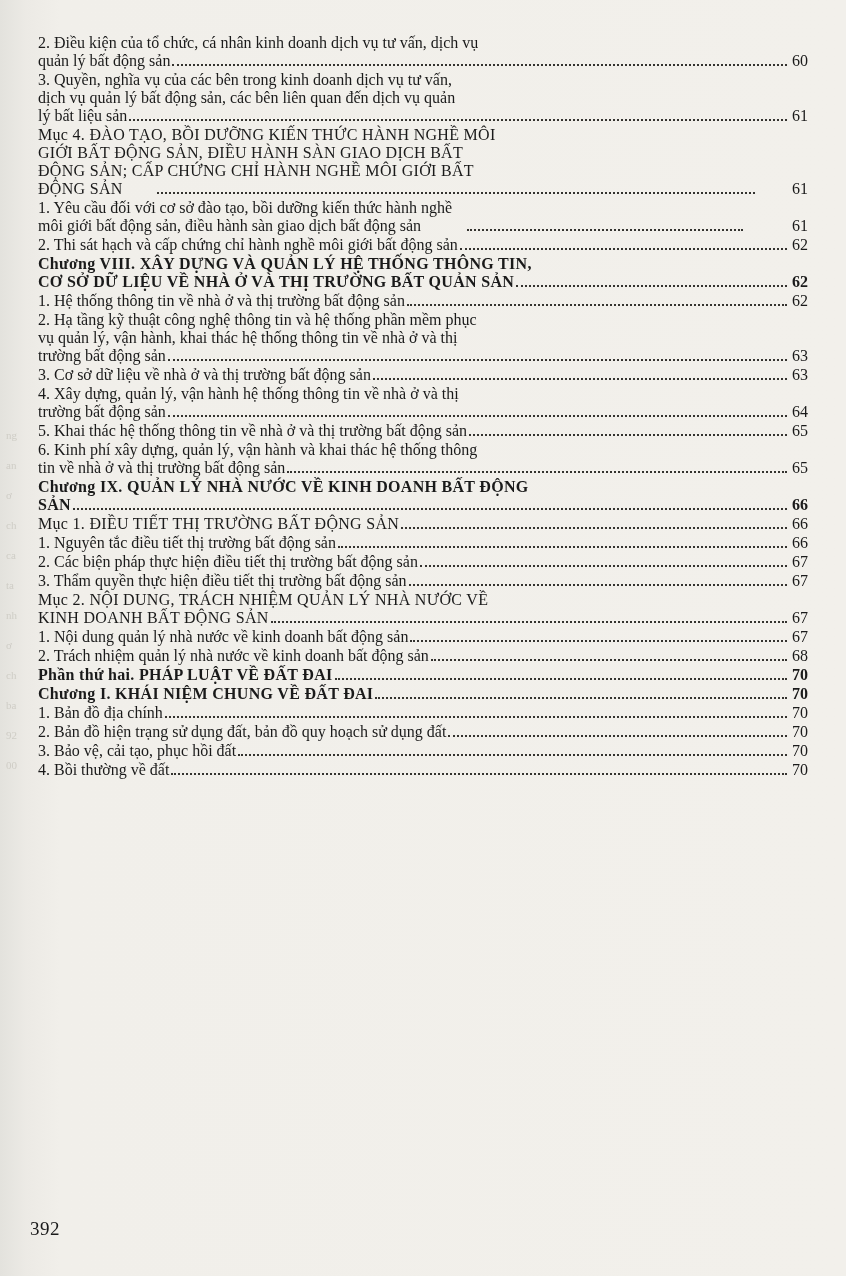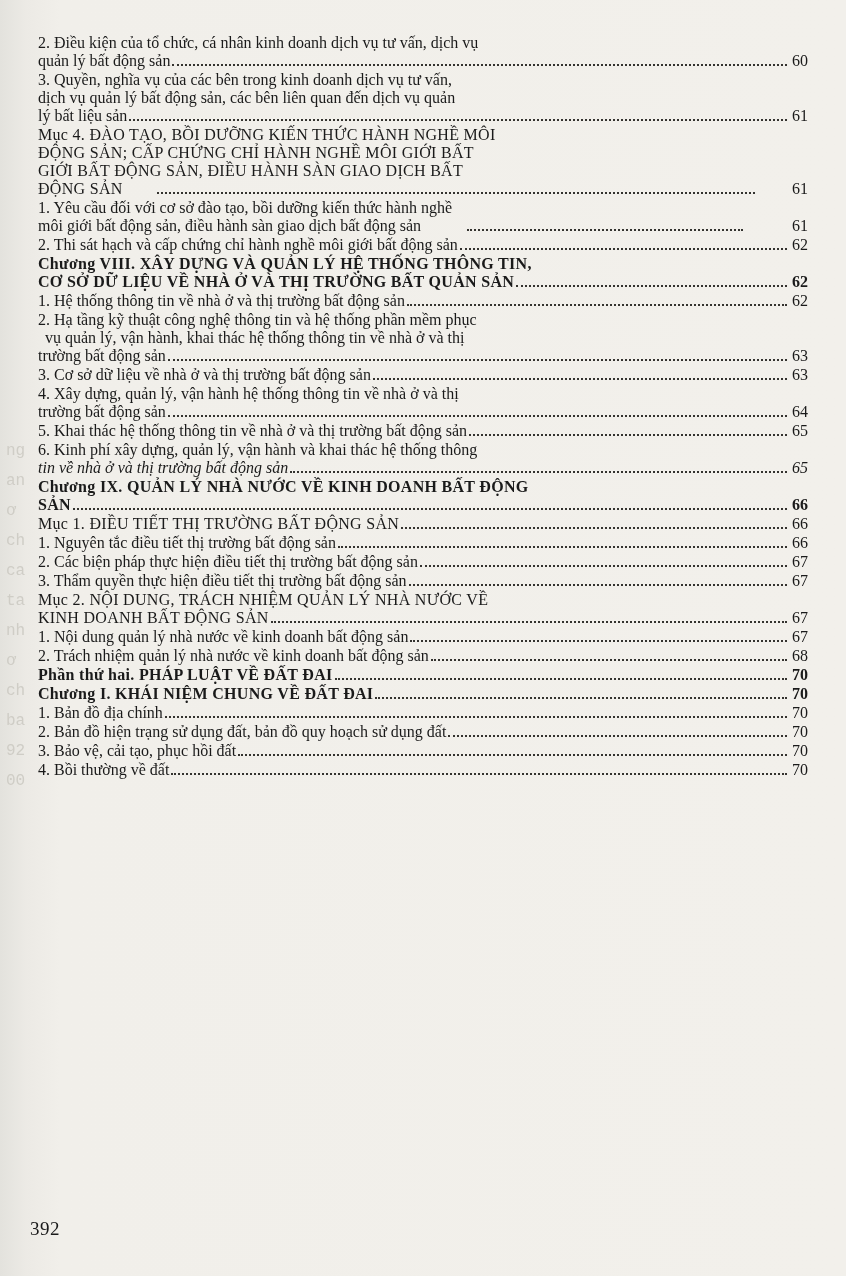--- a/index.html
+++ b/index.html
@@ -50,26 +50,26 @@
   .pagenum {
     position: absolute;
     left: 30px;
     top: 1218px;
     font-size: 19px;
     letter-spacing: 0.5px;
   }
   .ghost {
     position: absolute;
     left: 6px;
-    top: 436px;
+    top: 420px;
     width: 26px;
-    font-size: 16px;
+    font-size: 11px;
     color: #cfcdc6;
     line-height: 30px;
-    font-family: Liberation Mono, monospace;
+    font-family: Liberation Serif, serif;
     user-select: none;
   }
 </style>
 </head>
 <body>
 
 <div class="page">
   <div class="ghost">
       <div>ng</div>
       <div>an</div>
@@ -92,22 +92,22 @@
         <span class="pg">60</span>
       </div>
       <div>3. Quyền, nghĩa vụ của các bên trong kinh doanh dịch vụ tư vấn,</div>
       <div style="text-indent: 0px;">dịch vụ quản lý bất động sản, các bên liên quan đến dịch vụ quản</div>
       <div class="tailline" style="text-indent: 0px;">
         <span class="txt">lý bất liệu sản</span>
         <span class="leader"></span>
         <span class="pg">61</span>
       </div>
       <div class="caps">Mục 4.  ĐÀO TẠO, BỒI DƯỠNG KIẾN THỨC HÀNH NGHỀ MÔI</div>
+      <div class="caps" style="text-indent: 0px;">GIỚI BẤT ĐỘNG SẢN, ĐIỀU HÀNH SÀN GIAO DỊCH BẤT</div>
       <div class="caps" style="text-indent: 0px;">ĐỘNG SẢN;  CẤP CHỨNG CHỈ HÀNH NGHỀ MÔI GIỚI BẤT</div>
-      <div class="caps" style="text-indent: 0px;">GIỚI BẤT ĐỘNG SẢN, ĐIỀU HÀNH SÀN GIAO DỊCH BẤT</div>
       <div class="tailline" style="text-indent: 0px; gap: 32px;">
         <span class="txt caps">ĐỘNG SẢN</span>
         <span class="leader"></span>
         <span class="pg">61</span>
       </div>
       <div>1. Yêu cầu đối với cơ sở đào tạo, bồi dưỡng kiến thức hành nghề</div>
       <div class="tailline" style="text-indent: 0px; gap: 44px;">
         <span class="txt">môi giới bất động sản, điều hành sàn giao dịch bất động sản</span>
         <span class="leader"></span>
         <span class="pg">61</span>
@@ -122,21 +122,21 @@
         <span class="txt b caps">CƠ SỞ DỮ LIỆU VỀ NHÀ Ở VÀ THỊ TRƯỜNG BẤT QUẢN SẢN</span>
         <span class="leader"></span>
         <span class="pg b">62</span>
       </div>
       <div class="tailline">
         <span class="txt">1. Hệ thống thông tin về nhà ở và thị trường bất động sản</span>
         <span class="leader"></span>
         <span class="pg">62</span>
       </div>
       <div>2. Hạ tầng kỹ thuật công nghệ thông tin và hệ thống phần mềm phục</div>
-      <div style="text-indent: 0px; margin-left: 7px;">vụ quản lý, vận hành, khai thác hệ thống thông tin về nhà ở và thị</div>
+      <div style="text-indent: 0px;">vụ quản lý, vận hành, khai thác hệ thống thông tin về nhà ở và thị</div>
       <div class="tailline" style="text-indent: 0px;">
         <span class="txt">trường bất động sản</span>
         <span class="leader"></span>
         <span class="pg">63</span>
       </div>
       <div class="tailline">
         <span class="txt">3. Cơ sở dữ liệu về nhà ở và thị trường bất động sản</span>
         <span class="leader"></span>
         <span class="pg">63</span>
       </div>
@@ -145,21 +145,21 @@
         <span class="txt">trường bất động sản</span>
         <span class="leader"></span>
         <span class="pg">64</span>
       </div>
       <div class="tailline">
         <span class="txt">5. Khai thác hệ thống thông tin về nhà ở và thị trường bất động sản</span>
         <span class="leader"></span>
         <span class="pg">65</span>
       </div>
       <div>6. Kinh phí xây dựng, quản lý, vận hành và khai thác hệ thống thông</div>
-      <div class="tailline" style="text-indent: 0px; font-style: italic;">
+      <div class="tailline" style="text-indent: 0px;">
         <span class="txt">tin về nhà ở và thị trường bất động sản</span>
         <span class="leader"></span>
         <span class="pg">65</span>
       </div>
       <div class="b caps">Chương IX. QUẢN LÝ NHÀ NƯỚC VỀ KINH DOANH BẤT ĐỘNG</div>
       <div class="tailline" style="text-indent: 0px;">
         <span class="txt b caps">SẢN</span>
         <span class="leader"></span>
         <span class="pg b">66</span>
       </div>

